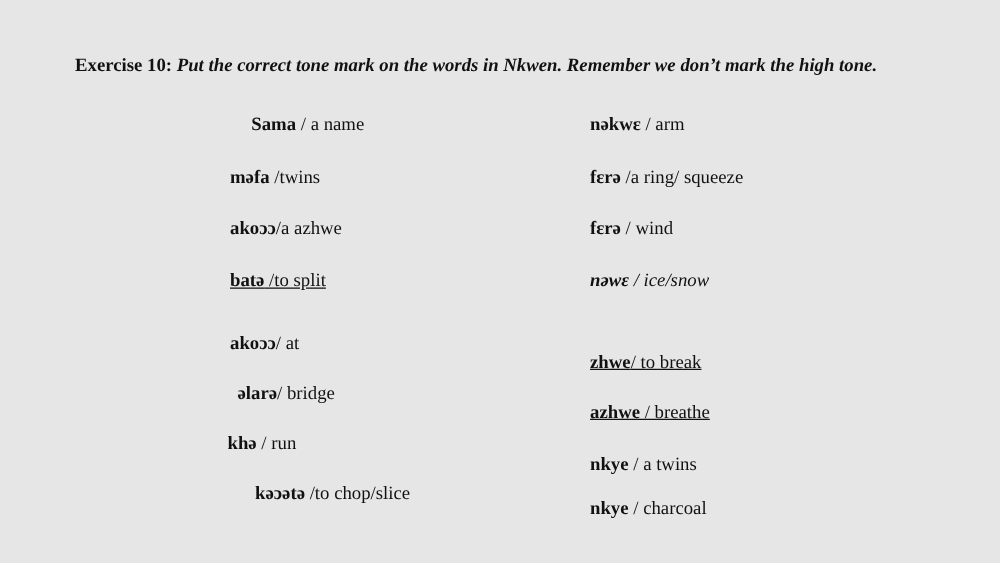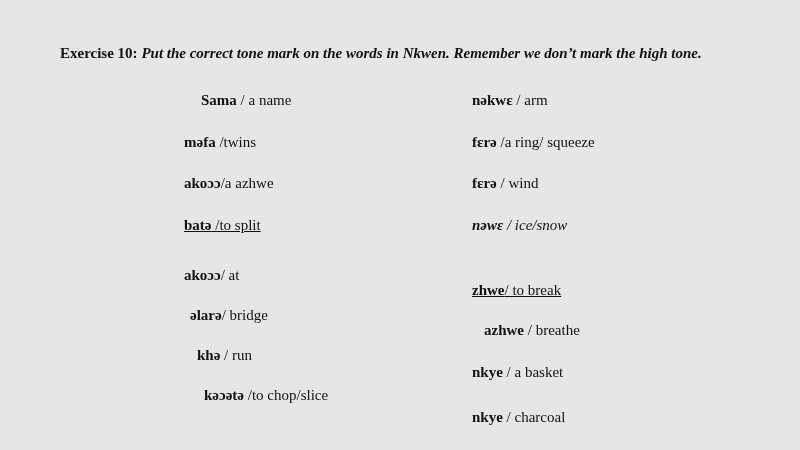--- a/index.html
+++ b/index.html
@@ -64,31 +64,31 @@
   .entry .gloss {
     font-weight: normal;
   }
   
   .e-l0  { position: absolute; top: 13px;  left: 21px; font-family: Liberation Serif, serif; }
   .e-l1  { position: absolute; top: 55px;  left: 4px; }
   .e-l2  { position: absolute; top: 96px;  left: 4px; }
   .e-l3  { position: absolute; top: 138px; left: 4px; text-decoration: underline; }
   .e-l4  { position: absolute; top: 188px; left: 4px; }
   .e-l5  { position: absolute; top: 228px; left: 10px; }
-  .e-l6  { position: absolute; top: 268px; left: 17px; }
+  .e-l6  { position: absolute; top: 268px; left: 2px; }
   .e-l7  { position: absolute; top: 308px; left: 24px; text-align: center; }
 
   .e-r0  { position: absolute; top: 13px;  left: 0px; }
   .e-r1  { position: absolute; top: 55px;  left: 0px; }
   .e-r2  { position: absolute; top: 96px;  left: 0px; }
   .e-r3  { position: absolute; top: 138px; left: 0px; font-style: italic; }
   .e-r4  { position: absolute; top: 203px; left: 0px; text-decoration: underline; }
-  .e-r5  { position: absolute; top: 243px; left: 12px; }
+  .e-r5  { position: absolute; top: 243px; left: 0px; text-decoration: underline; }
   .e-r6  { position: absolute; top: 285px; left: 0px; }
-  .e-r7  { position: absolute; top: 330px; left: 0px; }
+  .e-r7  { position: absolute; top: 320px; left: 0px; }
 </style>
 </head>
 <body>
 
 <div class="page">
 
   <div class="exercise-heading">
     <span class="ex-label">Exercise 10:</span>
     <span class="ex-instruction">Put the correct tone mark on the words in Nkwen. Remember we don’t mark the high tone.</span>
   </div>
@@ -135,21 +135,21 @@
       <div class="entry e-r3">
         <span class="term">nəwɛ</span><span class="gloss"> / ice/snow</span>
       </div>
       <div class="entry e-r4">
         <span class="term">zhwe</span><span class="gloss">/ to break</span>
       </div>
       <div class="entry e-r5">
         <span class="term">azhwe</span><span class="gloss"> / breathe</span>
       </div>
       <div class="entry e-r6">
-        <span class="term">nkye</span><span class="gloss"> / a basket</span>
+        <span class="term">nkye</span><span class="gloss"> / a twins</span>
       </div>
       <div class="entry e-r7">
         <span class="term">nkye</span><span class="gloss"> / charcoal</span>
       </div>
     </div>
 
   </div>
 </div>
 
 </body></html>

